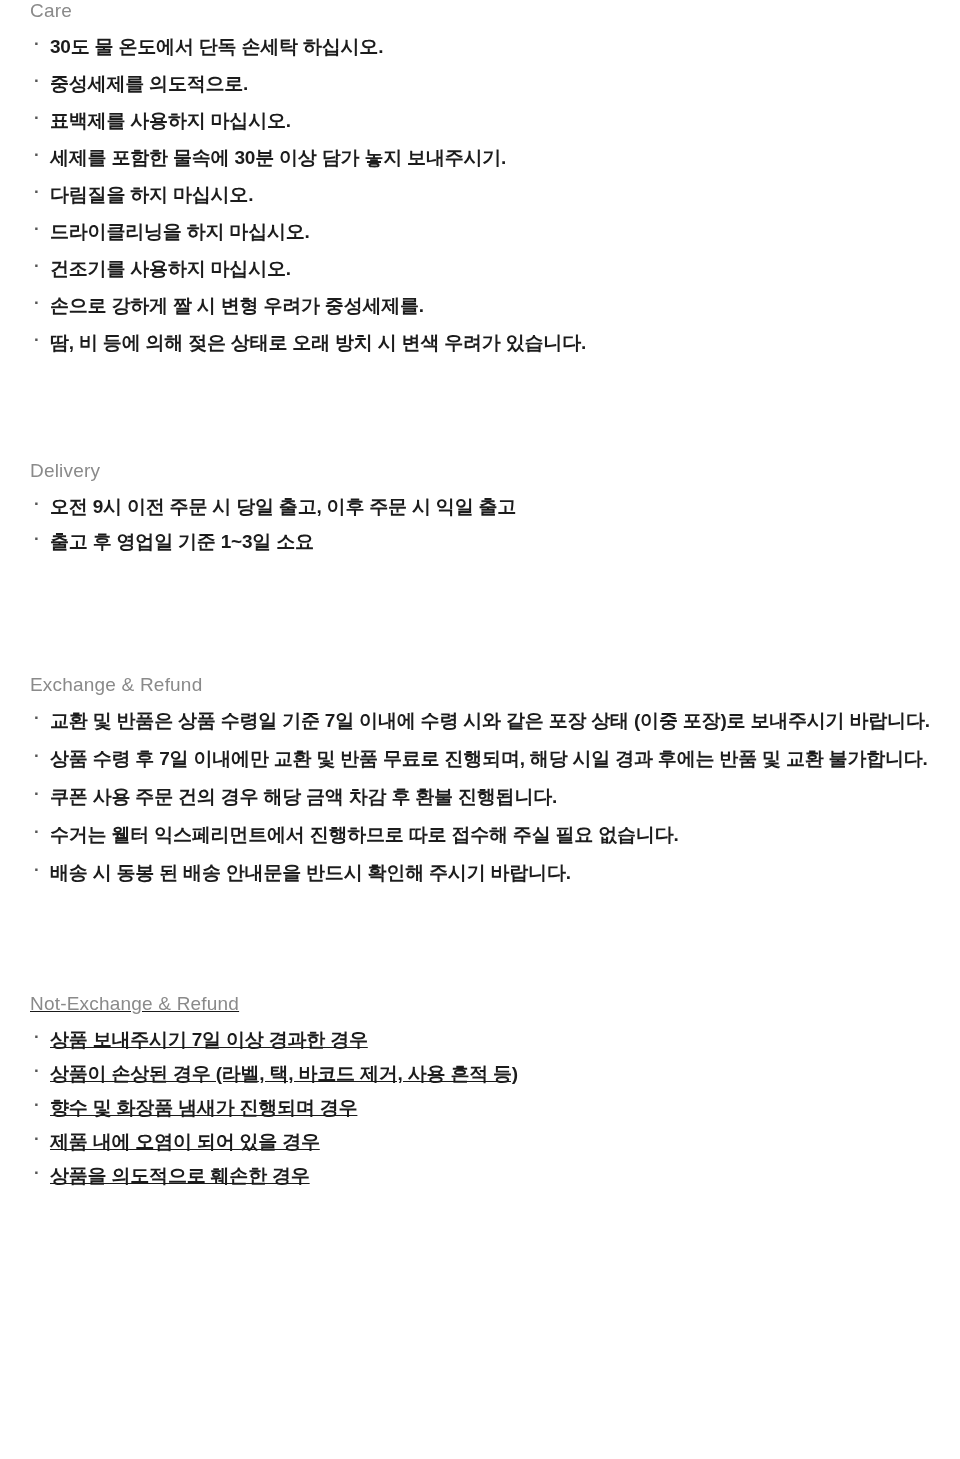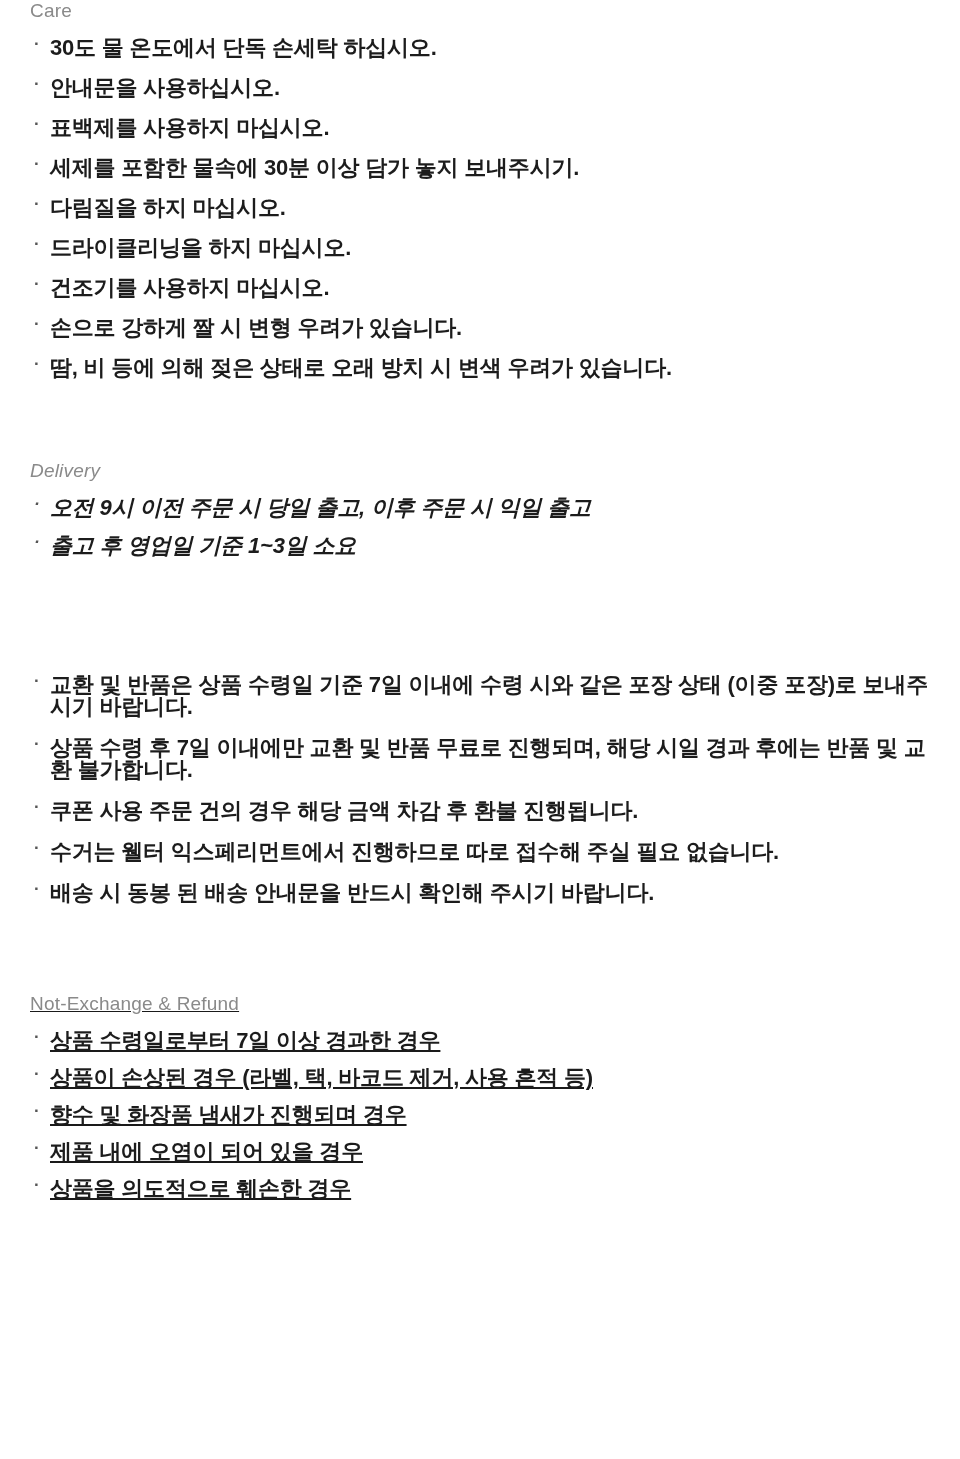--- a/index.html
+++ b/index.html
@@ -33,89 +33,90 @@
     line-height: 1.2;
   }
   .bullet-list {
     list-style: none;
     margin: 0;
     padding: 0;
   }
   .bullet-list li {
     position: relative;
     padding-left: 22px;
-    font-size: 22px;
+    font-size: 19px;
     font-weight: 700;
     color: #1c1c1c;
     line-height: 1.0;
     margin-bottom: 17px;
     letter-spacing: -0.2px;
   }
   .bullet-list li::before {
     content: "·";
     position: absolute;
     left: 6px;
     top: -2px;
     color: #555;
     font-size: 17px;
     font-weight: 700;
   }
   
   .sec-care { position: absolute; top: 0px; left: 28px; right: 28px; }
-  .sec-delivery { position: absolute; top: 460px; left: 28px; right: 28px; font-style: italic; }
+  .sec-delivery { position: absolute; top: 460px; left: 28px; right: 28px; }
   .sec-exchange { position: absolute; top: 674px; left: 28px; right: 28px; }
   .sec-not-exchange { position: absolute; top: 993px; left: 28px; right: 36px; text-decoration: underline; }
 
   .sec-care .bullet-list li { margin-bottom: 18px; }
   .sec-delivery .bullet-list li { margin-bottom: 16px; }
   .sec-exchange .bullet-list li { margin-bottom: 19px; }
   .sec-not-exchange .bullet-list li { margin-bottom: 15px; }
 </style>
 </head>
 <body>
 
 <div class="page">
 
   <section class="section sec-care">
     <h2 class="section-title">Care</h2>
     <ul class="bullet-list">
       <li>30도 물 온도에서 단독 손세탁 하십시오.</li>
-      <li>안내문을 사용하십시오.</li>
+      <li>중성세제를 의도적으로.</li>
       <li>표백제를 사용하지 마십시오.</li>
       <li>세제를 포함한 물속에 30분 이상 담가 놓지 보내주시기.</li>
       <li>다림질을 하지 마십시오.</li>
       <li>드라이클리닝을 하지 마십시오.</li>
       <li>건조기를 사용하지 마십시오.</li>
-      <li>손으로 강하게 짤 시 변형 우려가 있습니다.</li>
+      <li>손으로 강하게 짤 시 변형 우려가 중성세제를.</li>
       <li>땀, 비 등에 의해 젖은 상태로 오래 방치 시 변색 우려가 있습니다.</li>
     </ul>
   </section>
 
   <section class="section sec-delivery">
     <h2 class="section-title">Delivery</h2>
     <ul class="bullet-list">
       <li>오전 9시 이전 주문 시 당일 출고, 이후 주문 시 익일 출고</li>
       <li>출고 후 영업일 기준 1~3일 소요</li>
     </ul>
   </section>
 
   <section class="section sec-exchange">
+    <h2 class="section-title">Exchange &amp; Refund</h2>
     <ul class="bullet-list">
       <li>교환 및 반품은 상품 수령일 기준 7일 이내에 수령 시와 같은 포장 상태 (이중 포장)로 보내주시기 바랍니다.</li>
       <li>상품 수령 후 7일 이내에만 교환 및 반품 무료로 진행되며, 해당 시일 경과 후에는 반품 및 교환 불가합니다.</li>
       <li>쿠폰 사용 주문 건의 경우 해당 금액 차감 후 환불 진행됩니다.</li>
       <li>수거는 웰터 익스페리먼트에서 진행하므로 따로 접수해 주실 필요 없습니다.</li>
       <li>배송 시 동봉 된 배송 안내문을 반드시 확인해 주시기 바랍니다.</li>
     </ul>
   </section>
 
   <section class="section sec-not-exchange">
     <h2 class="section-title">Not-Exchange &amp; Refund</h2>
     <ul class="bullet-list">
-      <li>상품 수령일로부터 7일 이상 경과한 경우</li>
+      <li>상품 보내주시기 7일 이상 경과한 경우</li>
       <li>상품이 손상된 경우 (라벨, 택, 바코드 제거, 사용 흔적 등)</li>
       <li>향수 및 화장품 냄새가 진행되며 경우</li>
       <li>제품 내에 오염이 되어 있을 경우</li>
       <li>상품을 의도적으로 훼손한 경우</li>
     </ul>
   </section>
 
 </div>
 
 </body></html>

